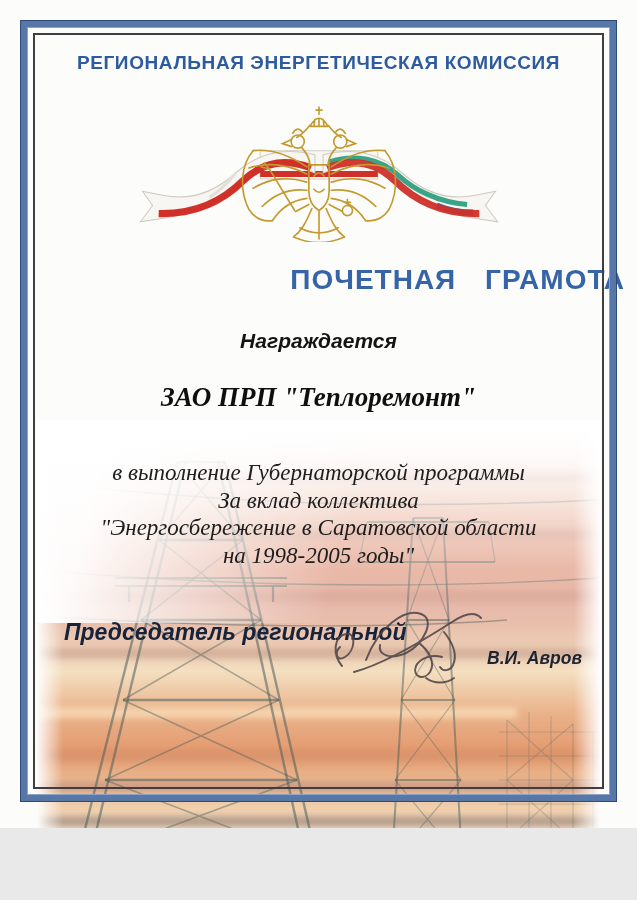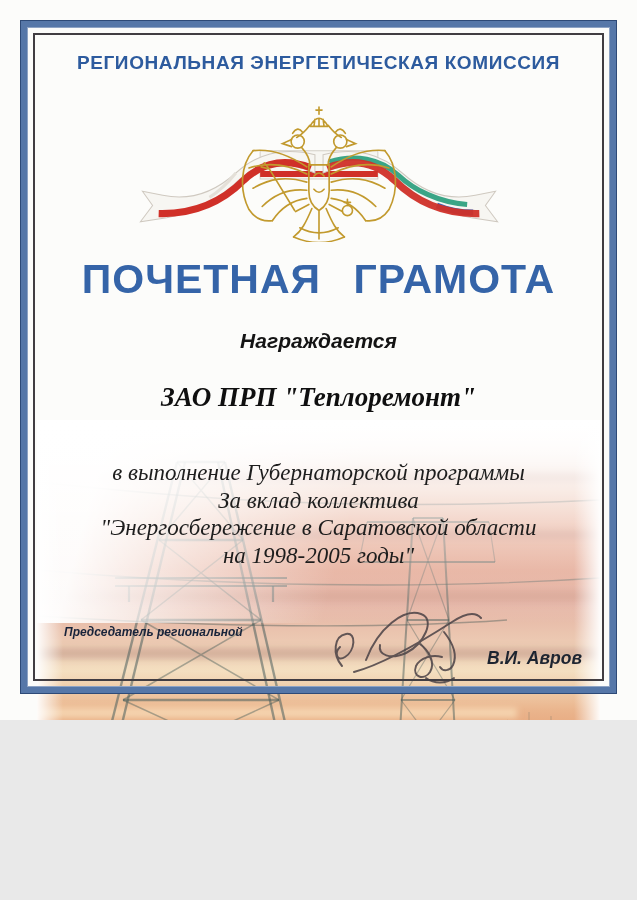--- a/index.html
+++ b/index.html
@@ -1,17 +1,17 @@
 <!DOCTYPE html>
 <html><head>
 <meta charset="utf-8">
 <style>
   html,body{margin:0;padding:0;background:#e9e9e9;}
   .page{
-    position:relative;width:637px;height:720px;margin:0 auto;
+    position:relative;width:637px;height:828px;margin:0 auto;
     background:#fcfcfa;overflow:hidden;box-sizing:border-box;
     font-family:"Liberation Sans",sans-serif;
   }
   
   .frame-blue{
     position:absolute;inset:21px 21px 27px 21px;
     border:6px solid #5677a8;
     box-shadow:0 0 0 1px #2e4a77, inset 0 0 0 1px #8ea3c4;
     pointer-events:none;z-index:4;
   }
@@ -50,42 +50,42 @@
   .fade-bottom{left:0;right:0;bottom:0;height:26px;
     background:linear-gradient(to top,rgba(255,255,255,.95),rgba(255,255,255,0));}
   
   .issuer{
     position:absolute;left:0;right:0;top:50px;z-index:2;
     text-align:center;color:#2d5b9e;font-weight:bold;
     font-size:19px;line-height:26px;letter-spacing:.6px;
   }
   .emblem{position:absolute;left:50%;top:104px;margin-left:-187px;width:374px;height:138px;z-index:2;}
   .title{
-    position:absolute;left:0;right:0;top:252px;z-index:2;margin:4px;
-    text-align:center;color:#3564a8;font-weight:bold;
-    font-size:41px;letter-spacing:1px;word-spacing:20px;
+    position:absolute;left:0;right:0;top:252px;z-index:2;margin:12px;
+    text-align:right;color:#3564a8;font-weight:bold;
+    font-size:28px;letter-spacing:1px;word-spacing:20px;
   }
   .award-label{
     position:absolute;left:0;right:0;top:329px;z-index:2;
     text-align:center;color:#141414;font-weight:bold;font-style:italic;font-size:21px;
   }
   .recipient{
     position:absolute;left:0;right:0;top:382px;z-index:2;
     text-align:center;color:#0f0f0f;font-weight:bold;font-style:italic;
     font-family:"Liberation Serif",serif;font-size:27px;
   }
   .citation{
     position:absolute;left:0;right:0;top:459px;z-index:2;
     text-align:center;color:#1d1d1d;font-style:italic;
     font-family:"Liberation Serif",serif;font-size:23px;line-height:27.5px;
   }
   .signer-title{
     position:absolute;left:64px;top:621px;z-index:2;
     color:#17233a;font-weight:bold;font-style:italic;
-    font-size:12px;line-height:22px;
+    font-size:23px;line-height:22px;
   }
   .signature{position:absolute;left:322px;top:592px;width:178px;height:100px;z-index:2;}
   .signer-name{
     position:absolute;left:487px;top:648px;z-index:2;
     color:#1d2430;font-weight:bold;font-style:italic;font-size:17.5px;text-align:center;
   }
 </style>
 </head>
 <body>
 

